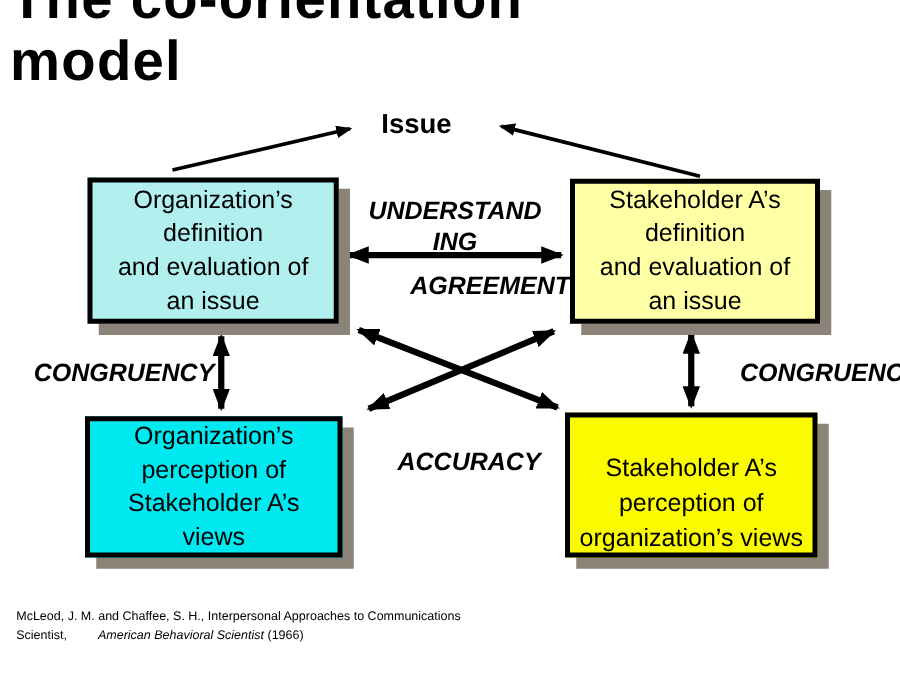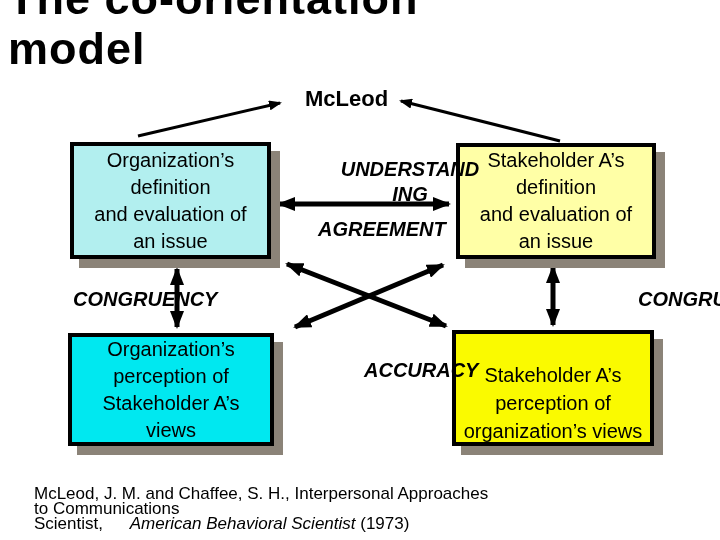--- a/index.html
+++ b/index.html
@@ -67,59 +67,58 @@
     white-space: pre-line;
   }
 
   
   .rel-label {
     position: absolute;
     font-weight: bold;
     font-style: italic;
     font-size: 20px;
     white-space: nowrap;
-    padding-left: 46px;
   }
   #understanding-label {
     left: 272px; top: 157px; width: 184px;
     text-align: center; line-height: 25px; white-space: normal;
   }
-  #agreement-label    { left: 272px; top: 218px; width: 184px; text-align: left; }
+  #agreement-label    { left: 272px; top: 218px; width: 184px; text-align: right; }
   #congruency-left    { left: 27px;  top: 288px; }
   #congruency-right   { left: 592px; top: 288px; }
   #accuracy-label     { left: 318px; top: 359px; }
 
   
   #arrow-layer {
     position: absolute;
     left: 0; top: 0;
     width: 720px; height: 540px;
     pointer-events: none;
   }
   #arrow-layer line { stroke: #000; }
 
   
   .footer {
     position: absolute;
-    left: 34px;
+    left: 13px;
     top: 486px;
     width: 460px;
-    font-size: 17px;
+    font-size: 10px;
     line-height: 15px;
   }
   .footer .ital { font-style: italic; margin-left: 22px; }
 </style>
 </head>
 <body>
 
 <div id="slide">
 
   <div class="slide-title">The co-orientation model</div>
 
-  <div class="issue-label">McLeod</div>
+  <div class="issue-label">Issue</div>
 
   <svg id="arrow-layer">
     <defs>
       <marker id="head" markerUnits="userSpaceOnUse" markerWidth="18" markerHeight="14" refX="16" refY="7" orient="auto-start-reverse">
         <path d="M0,0 L18,7 L0,14 z" fill="#000"></path>
       </marker>
       <marker id="head-sm" markerUnits="userSpaceOnUse" markerWidth="13" markerHeight="10" refX="11" refY="5" orient="auto-start-reverse">
         <path d="M0,0 L13,5 L0,10 z" fill="#000"></path>
       </marker>
     </defs>
@@ -166,16 +165,16 @@
     <span>UNDERSTAND</span><br>
     <span>ING</span>
   </div>
   <div class="rel-label" id="agreement-label">AGREEMENT</div>
   <div class="rel-label" id="congruency-left">CONGRUENCY</div>
   <div class="rel-label" id="congruency-right">CONGRUENCY</div>
   <div class="rel-label" id="accuracy-label">ACCURACY</div>
 
   <div class="footer">
     <div>McLeod, J. M. and Chaffee, S. H., Interpersonal Approaches to Communications</div>
-    <div><span>Scientist, </span><span class="ital">American Behavioral Scientist</span><span> (1973)</span></div>
+    <div><span>Scientist, </span><span class="ital">American Behavioral Scientist</span><span> (1966)</span></div>
   </div>
 
 </div>
 
 </body></html>

